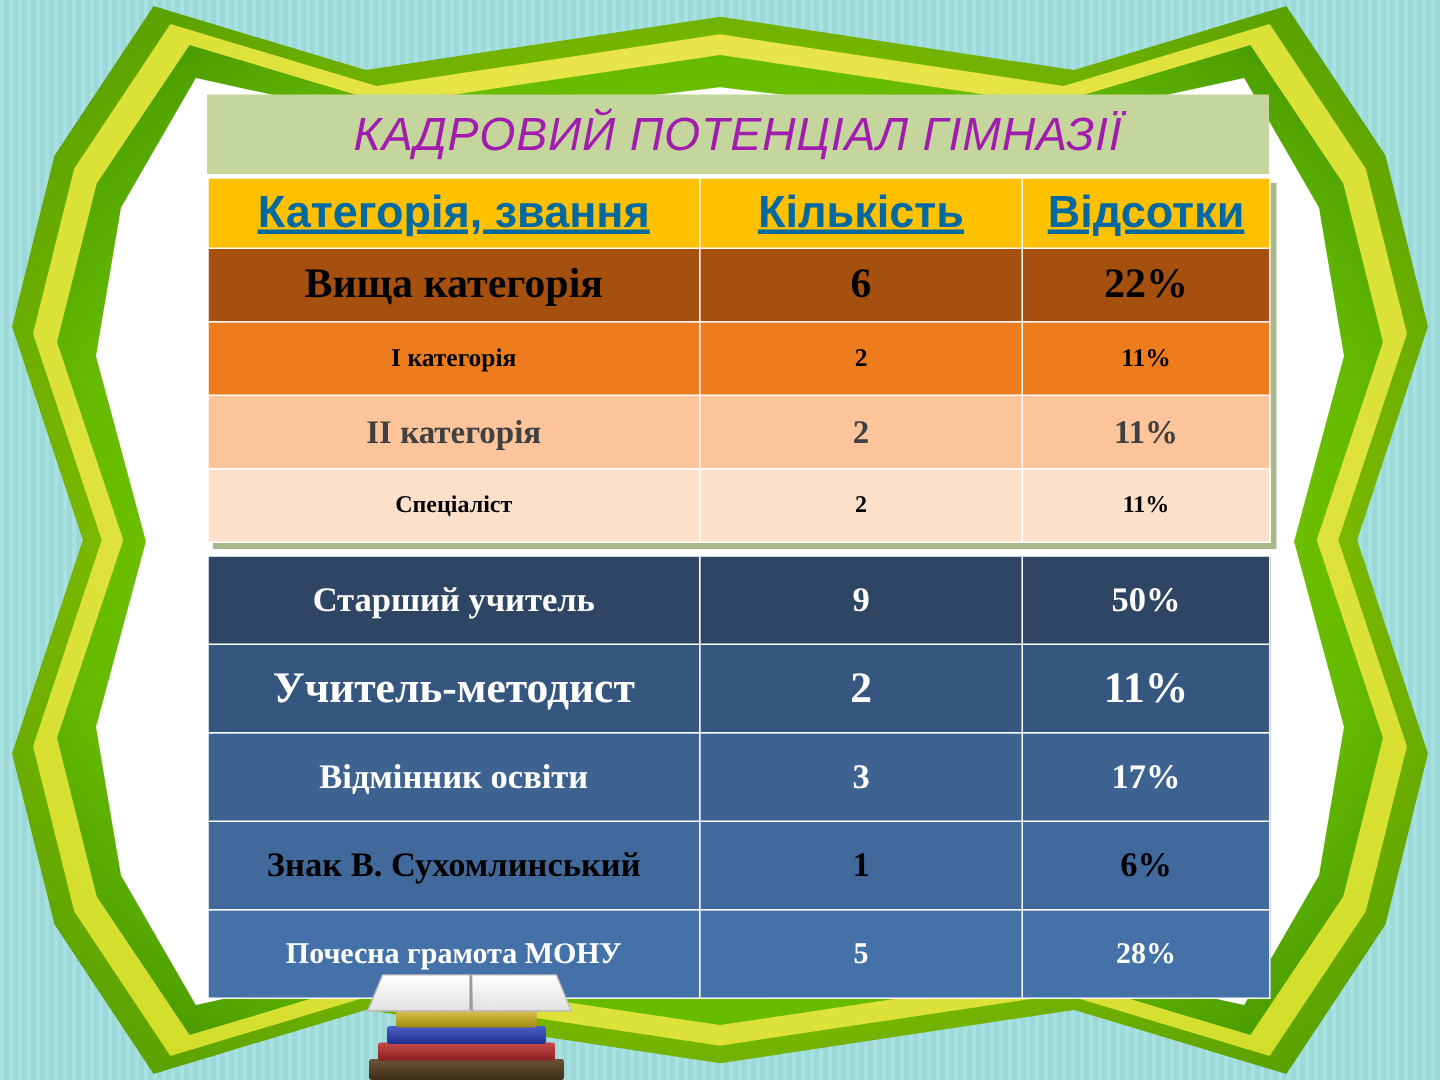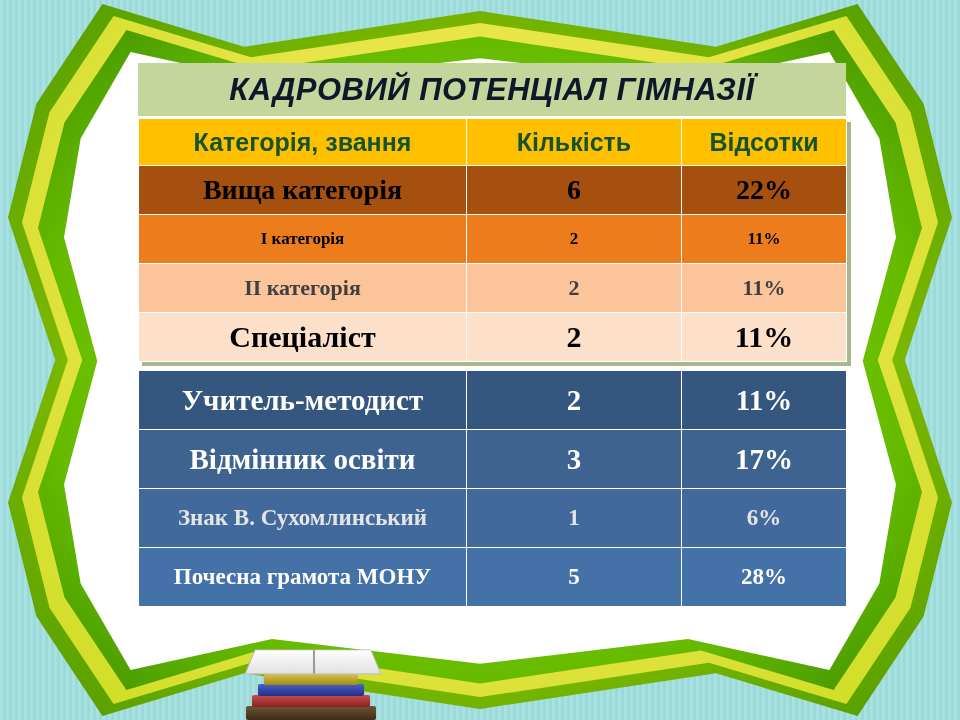--- a/index.html
+++ b/index.html
@@ -97,24 +97,24 @@
     width: 708px;
     height: 53px;
     background: #c4d69b;
     display: flex;
     align-items: center;
     justify-content: center;
     box-sizing: border-box;
   }
   .title-text {
     font-family: "Liberation Sans", sans-serif;
-    font-weight: bold;
+    font-weight: normal;
     font-style: italic;
     font-size: 31px;
-    color: #0f172a;
+    color: #a21caf;
     letter-spacing: 0.5px;
     white-space: nowrap;
   }
 
   
   .table-top {
     position: absolute;
     left: 138px;
     top: 118px;
     width: 708px;
@@ -137,35 +137,36 @@
     padding: 0;
   }
   .col-a { width: 328px; }
   .col-b { width: 215px; }
   .col-c { width: 165px; }
 
   .hdr td {
     background: #ffc000;
     height: 46px;
     font-family: "Liberation Sans", sans-serif;
-    font-size: 25px;
-    color: #14532d;
+    font-size: 30px;
+    color: #0369a1;
+    text-decoration: underline;
     font-weight: bold;
   }
 
   .r1 td { background: #a6500f; color: #000000; height: 48px; font-size: 28px; }
   .r2 td { background: #ed7d1c; color: #000000; height: 48px; font-size: 17px; }
   .r3 td { background: #fbc49a; color: #404040; height: 48px; font-size: 22px; }
-  .r4 td { background: #fce0c9; color: #000000; height: 48px; font-size: 30px; }
+  .r4 td { background: #fce0c9; color: #000000; height: 48px; font-size: 16px; }
 
   .b1 td { background: #2e4663; color: #ffffff; height: 58px; font-size: 23px; }
   .b2 td { background: #34567f; color: #ffffff; height: 58px; font-size: 29px; }
-  .b3 td { background: #3f6391; color: #ffffff; height: 58px; font-size: 29px; }
-  .b4 td { background: #41699b; color: #e5e5e5; height: 58px; font-size: 23px; }
-  .b5 td { background: #4472a8; color: #ffffff; height: 58px; font-size: 23px; }
+  .b3 td { background: #3f6391; color: #ffffff; height: 58px; font-size: 23px; }
+  .b4 td { background: #41699b; color: #000000; height: 58px; font-size: 23px; }
+  .b5 td { background: #4472a8; color: #ffffff; height: 58px; font-size: 20px; }
 
   .table-bottom td { border: 1px solid #ffffff; }
 
   
   .books {
     position: absolute;
     left: 236px;
     bottom: 0px;
     width: 160px;
     height: 72px;
@@ -247,20 +248,25 @@
     </tbody>
   </table>
 
   <table class="table-bottom">
     <colgroup>
       <col class="col-a">
         <col class="col-b">
         <col class="col-c">
     </colgroup>
     <tbody>
+      <tr class="b1">
+        <td>Старший учитель</td>
+        <td>9</td>
+        <td>50%</td>
+      </tr>
       <tr class="b2">
         <td>Учитель-методист</td>
         <td>2</td>
         <td>11%</td>
       </tr>
       <tr class="b3">
         <td>Відмінник освіти</td>
         <td>3</td>
         <td>17%</td>
       </tr>

